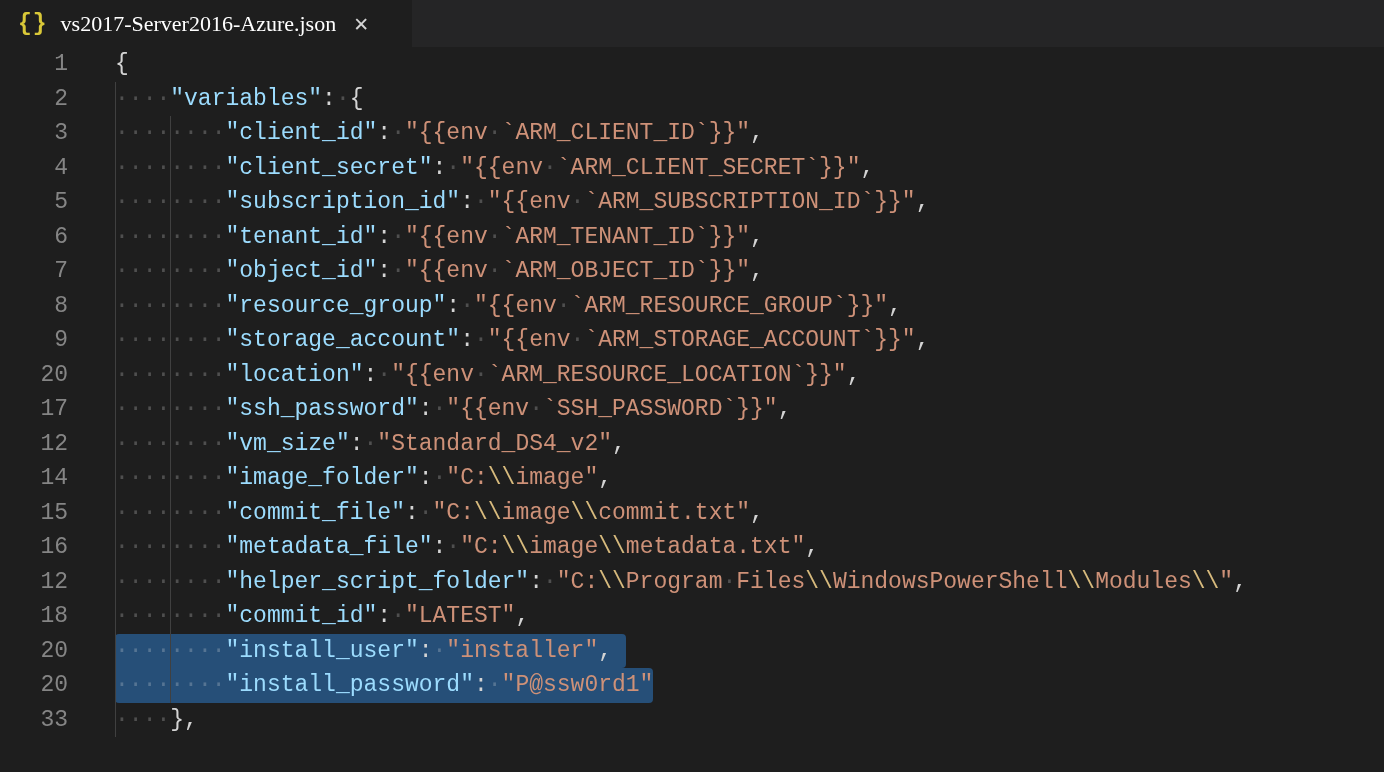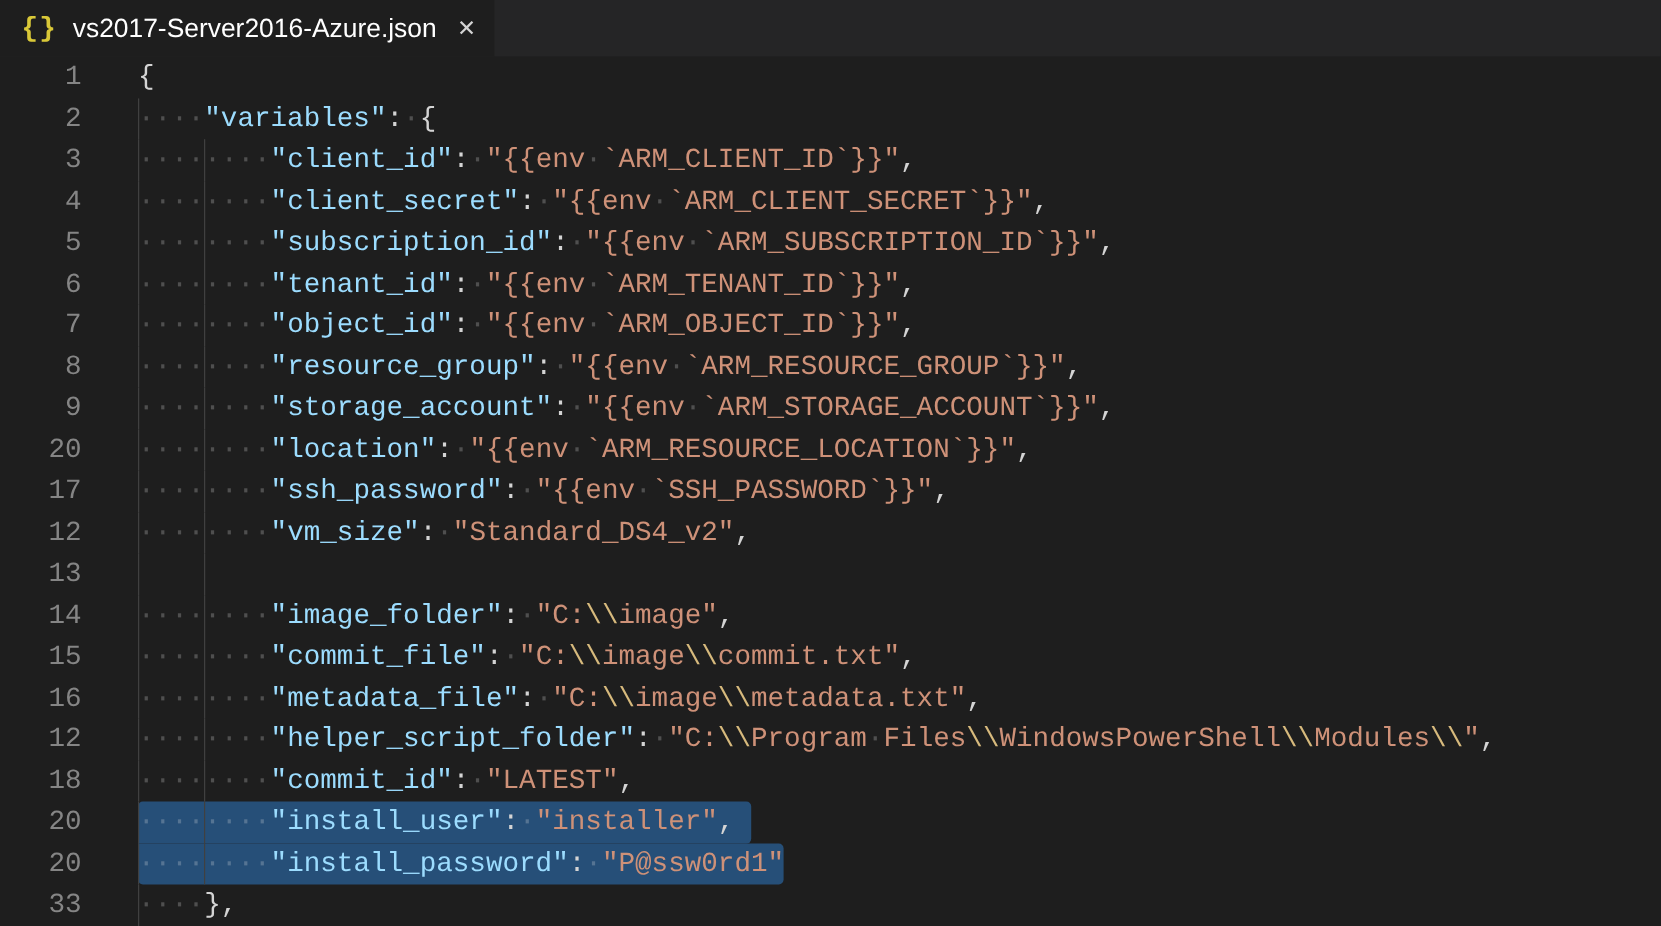--- a/index.html
+++ b/index.html
@@ -26,21 +26,21 @@
   }
   .tab-icon {
     font-family: "Liberation Mono", monospace;
     font-size: 23px;
     font-weight: bold;
     color: #d9c838;
     letter-spacing: 1px;
     flex: none;
   }
   .tab-title {
-    font-family: Liberation Sans, sans-serif;
+    font-family: Liberation Serif, serif;
     font-size: 22px;
     color: #ffffff;
     margin-left: 13px;
     white-space: nowrap;
   }
   .tab-close {
     font-family: "DejaVu Sans", sans-serif;
     font-size: 19px;
     color: #d4d4d4;
     margin-left: 17px;
@@ -143,24 +143,20 @@
       </div>
       <div class="line">
         <div class="gutter">17</div>
         <div class="code"><div class="guide" style="left: 0ch;"></div><div class="guide" style="left: 4ch;"></div><span class="txt"><span class="ws">·</span><span class="ws">·</span><span class="ws">·</span><span class="ws">·</span><span class="ws">·</span><span class="ws">·</span><span class="ws">·</span><span class="ws">·</span><span class="tk-k">"ssh_password"</span><span class="tk-p">:</span><span class="ws">·</span><span class="tk-s">"{{env</span><span class="ws">·</span><span class="tk-s">`SSH_PASSWORD`}}"</span><span class="tk-p">,</span></span></div>
       </div>
       <div class="line">
         <div class="gutter">12</div>
         <div class="code"><div class="guide" style="left: 0ch;"></div><div class="guide" style="left: 4ch;"></div><span class="txt"><span class="ws">·</span><span class="ws">·</span><span class="ws">·</span><span class="ws">·</span><span class="ws">·</span><span class="ws">·</span><span class="ws">·</span><span class="ws">·</span><span class="tk-k">"vm_size"</span><span class="tk-p">:</span><span class="ws">·</span><span class="tk-s">"Standard_DS4_v2"</span><span class="tk-p">,</span></span></div>
       </div>
       <div class="line">
-        <div class="gutter">13</div>
-        <div class="code"><div class="guide" style="left: 0ch;"></div><div class="guide" style="left: 4ch;"></div><span class="txt"></span></div>
-      </div>
-      <div class="line">
         <div class="gutter">14</div>
         <div class="code"><div class="guide" style="left: 0ch;"></div><div class="guide" style="left: 4ch;"></div><span class="txt"><span class="ws">·</span><span class="ws">·</span><span class="ws">·</span><span class="ws">·</span><span class="ws">·</span><span class="ws">·</span><span class="ws">·</span><span class="ws">·</span><span class="tk-k">"image_folder"</span><span class="tk-p">:</span><span class="ws">·</span><span class="tk-s">"C:</span><span class="tk-e">\\</span><span class="tk-s">image"</span><span class="tk-p">,</span></span></div>
       </div>
       <div class="line">
         <div class="gutter">15</div>
         <div class="code"><div class="guide" style="left: 0ch;"></div><div class="guide" style="left: 4ch;"></div><span class="txt"><span class="ws">·</span><span class="ws">·</span><span class="ws">·</span><span class="ws">·</span><span class="ws">·</span><span class="ws">·</span><span class="ws">·</span><span class="ws">·</span><span class="tk-k">"commit_file"</span><span class="tk-p">:</span><span class="ws">·</span><span class="tk-s">"C:</span><span class="tk-e">\\</span><span class="tk-s">image</span><span class="tk-e">\\</span><span class="tk-s">commit.txt"</span><span class="tk-p">,</span></span></div>
       </div>
       <div class="line">
         <div class="gutter">16</div>
         <div class="code"><div class="guide" style="left: 0ch;"></div><div class="guide" style="left: 4ch;"></div><span class="txt"><span class="ws">·</span><span class="ws">·</span><span class="ws">·</span><span class="ws">·</span><span class="ws">·</span><span class="ws">·</span><span class="ws">·</span><span class="ws">·</span><span class="tk-k">"metadata_file"</span><span class="tk-p">:</span><span class="ws">·</span><span class="tk-s">"C:</span><span class="tk-e">\\</span><span class="tk-s">image</span><span class="tk-e">\\</span><span class="tk-s">metadata.txt"</span><span class="tk-p">,</span></span></div>

